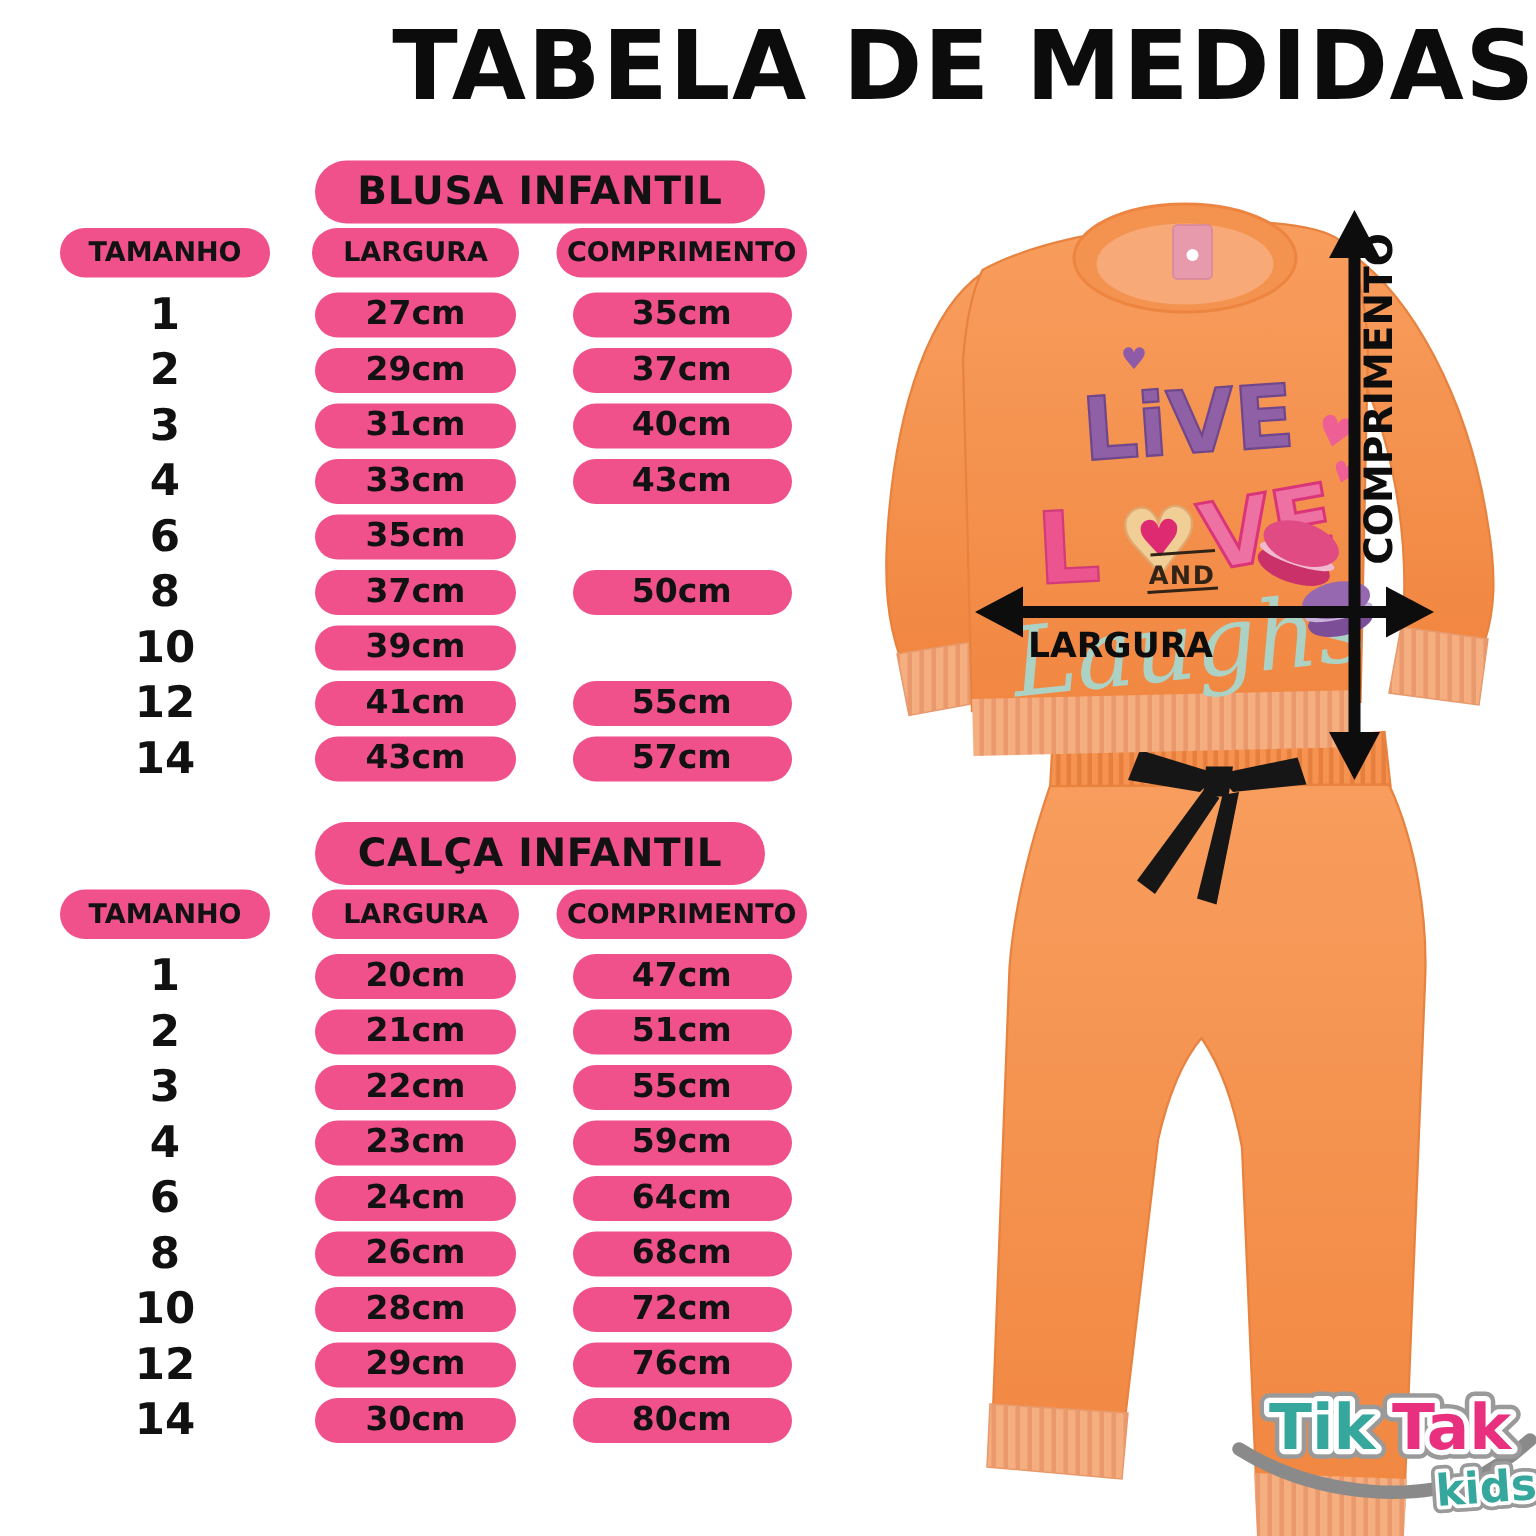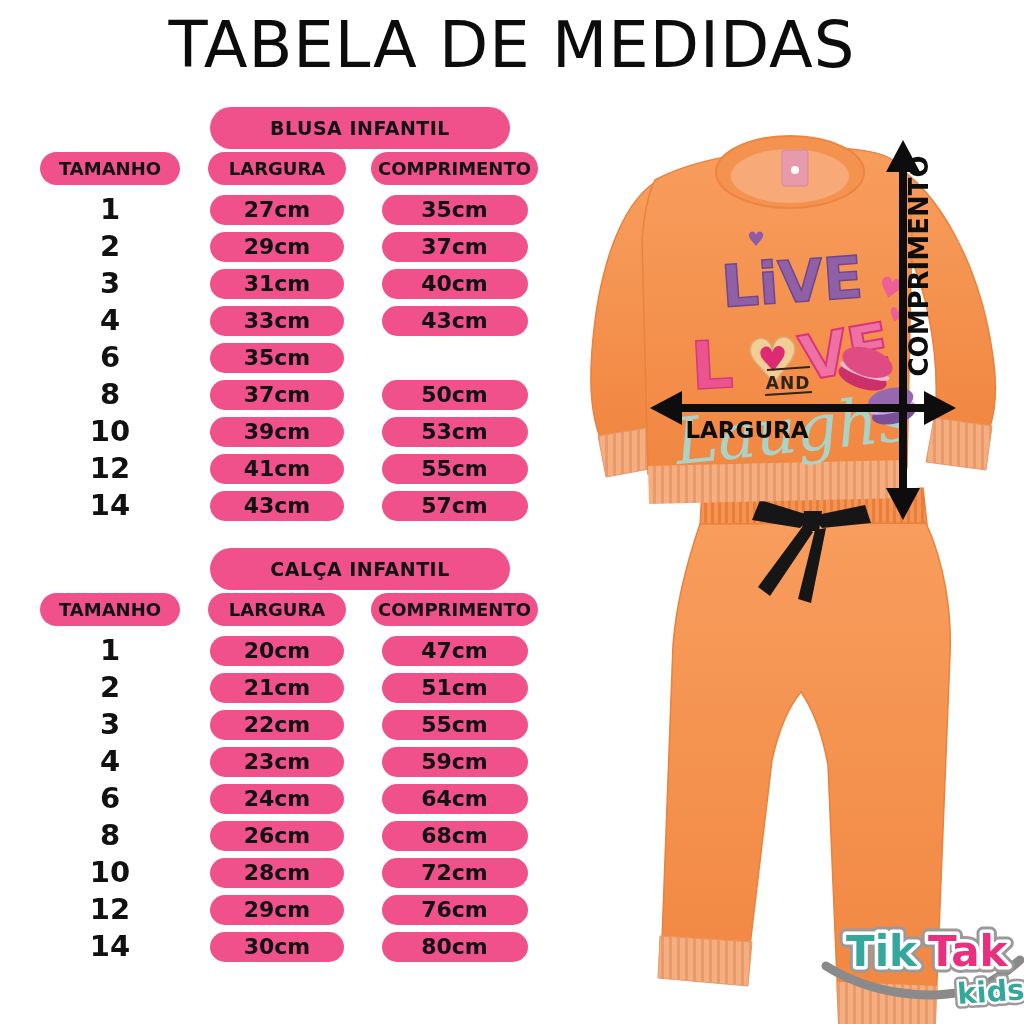--- a/index.html
+++ b/index.html
@@ -1,31 +1,31 @@
 <!DOCTYPE html>
 <html><head>
 <meta charset="utf-8">
 <style>
   html,body{margin:0;padding:0;background:#ffffff;}
   .canvas{
     position:relative;width:1024px;height:1024px;background:#ffffff;overflow:hidden;
     font-family:"DejaVu Sans","Liberation Sans",sans-serif;color:#0d0d0d;
   }
   .page-title{
-    position:absolute;top:8px;left:0;width:100%;text-align:center;
-    font-size:64px;font-weight:normal;letter-spacing:1px;color:#0c0c0c;white-space:nowrap;
+    position:absolute;top:8px;left:0;width:100%;text-align:right;
+    font-size:64px;font-weight:bold;letter-spacing:1px;color:#0c0c0c;white-space:nowrap;
   }
   .tables-area{position:absolute;left:40px;top:0;width:500px;}
   .size-table{position:absolute;left:0;width:500px;}
   .size-table.t1{top:107px;}
   .size-table.t2{top:548px;}
   .sec-pill{
     margin-left:170px;width:300px;height:42px;border-radius:22px;background:var(--pink);
     display:flex;align-items:center;justify-content:center;
-    font-size:19px;font-weight:bold;color:#121212;letter-spacing:.5px;white-space:nowrap;
+    font-size:26px;font-weight:bold;color:#121212;letter-spacing:.5px;white-space:nowrap;
   }
   .cols{display:flex;margin-top:3px;}
   .col-head{
     height:33px;border-radius:17px;background:var(--pink);
     display:flex;align-items:center;justify-content:center;
     font-size:18px;font-weight:bold;color:#121212;white-space:nowrap;
   }
   .ch1{width:140px;}
   .ch2{width:138px;margin-left:28px;}
   .ch3{width:167px;margin-left:25px;}
@@ -116,23 +116,20 @@
             </div>
             <div class="c-l">
               <div class="data-pill pill-l">50cm</div>
             </div>
           </div>
 
           <div class="trow">
             <div class="c-size">10</div>
             <div class="c-w">
               <div class="data-pill pill-w">39cm</div>
-            </div>
-            <div class="c-l">
-              <div class="data-pill pill-l">53cm</div>
             </div>
           </div>
 
           <div class="trow">
             <div class="c-size">12</div>
             <div class="c-w">
               <div class="data-pill pill-w">41cm</div>
             </div>
             <div class="c-l">
               <div class="data-pill pill-l">55cm</div>

